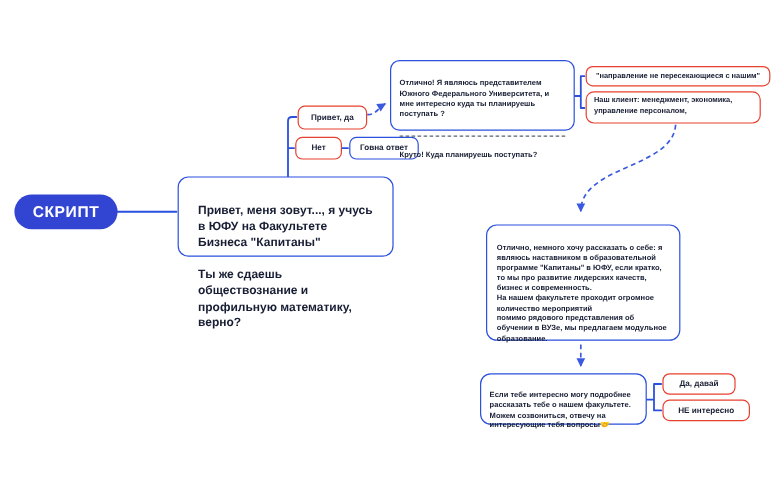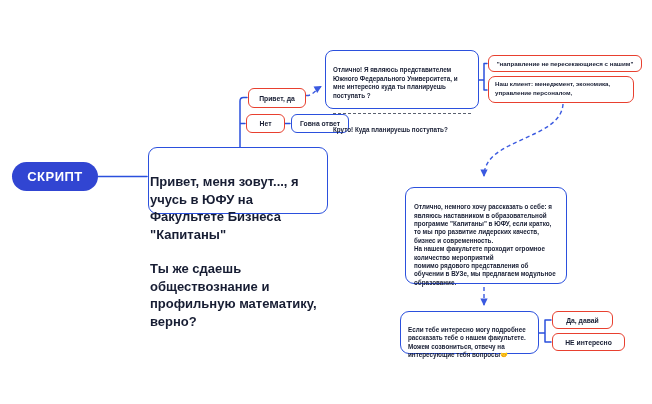--- a/index.html
+++ b/index.html
@@ -12,21 +12,21 @@
   .root-pill{
     left:12px;top:162px;width:86px;height:29px;border-radius:15px;background:#3145d2;
     display:flex;align-items:center;justify-content:center;color:#ffffff;
     font-size:13px;font-weight:bold;letter-spacing:.5px;
   }
   .blue{border:1.5px solid #2b50dd;border-radius:9px;}
   .blue-sm{border:1.4px solid #2b50dd;border-radius:6px;}
   .red-sm{border:1.4px solid #e8402f;border-radius:6px;}
   .chip{display:flex;align-items:center;justify-content:center;font-size:6.8px;font-weight:bold;white-space:nowrap;}
   .txt{font-weight:600;line-height:1.4;white-space:pre-line;}
-  .main-box{left:148px;top:147px;width:180px;height:67px;padding:8px 1px;font-size:13px;line-height:1.34;}
+  .main-box{left:148px;top:147px;width:180px;height:67px;padding:8px 16px;font-size:10px;line-height:1.34;}
   .chip-yes{left:248px;top:88px;width:58px;height:20px;}
   .chip-no{left:246px;top:114px;width:39px;height:19px;}
   .chip-bad{left:291px;top:114px;width:58px;height:19px;}
   .intro-box{left:325px;top:50px;width:154px;height:59px;padding:6px 7px;font-size:6.3px;border-radius:8px;}
   .divider{border-top:1.2px dashed #5a616f;margin:3px 0 3px 0;height:0;}
   .red-line{left:488px;top:55px;width:154px;height:17px;font-size:6.2px;border-radius:6px;padding:0 5px;}
   .red-client{left:488px;top:76px;width:146px;height:27px;padding:3px 6px;font-size:6.2px;border-radius:7px;line-height:1.45;font-weight:600;}
   .about-box{left:405px;top:187px;width:162px;height:97px;padding:7px 8px;font-size:6.3px;line-height:1.33;}
   .offer-box{left:400px;top:311px;width:139px;height:43px;padding:5px 7px;font-size:6.3px;line-height:1.36;}
   .chip-call-yes{left:552px;top:311px;width:61px;height:18px;}

